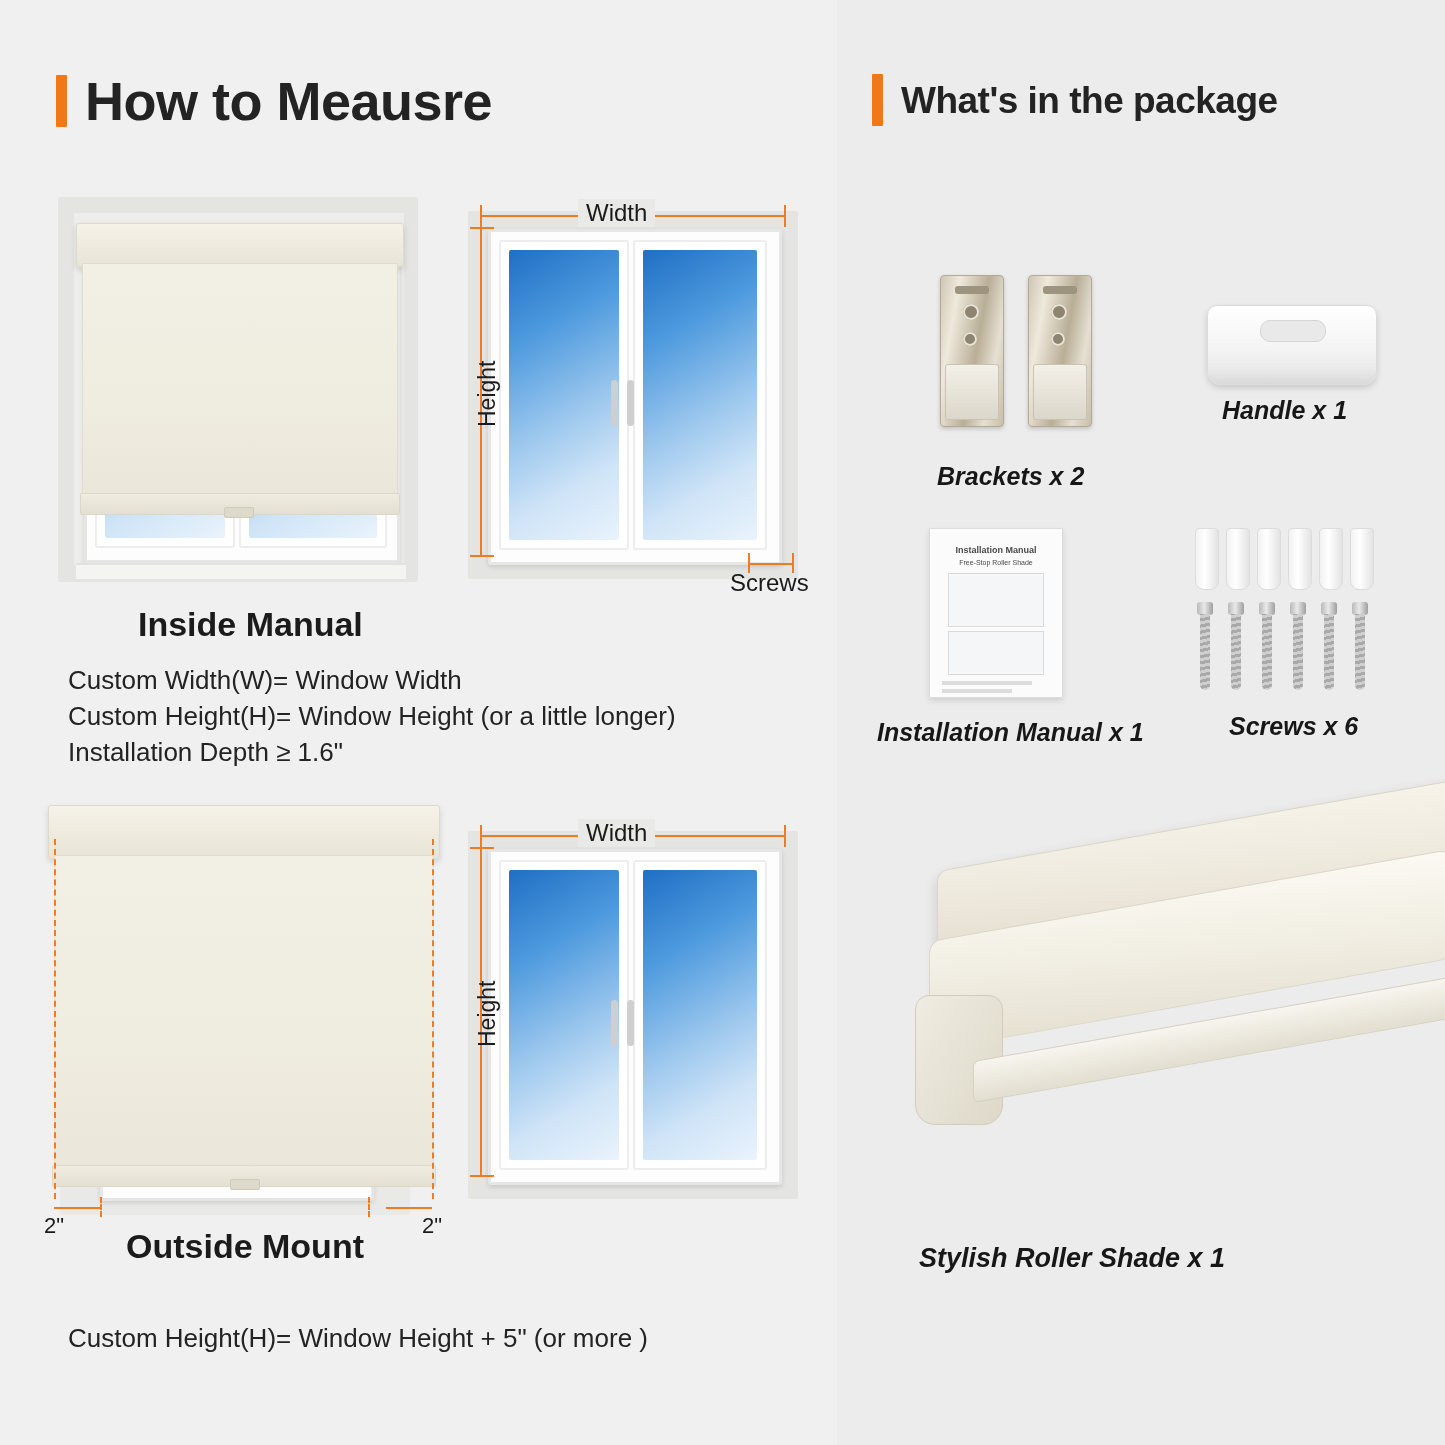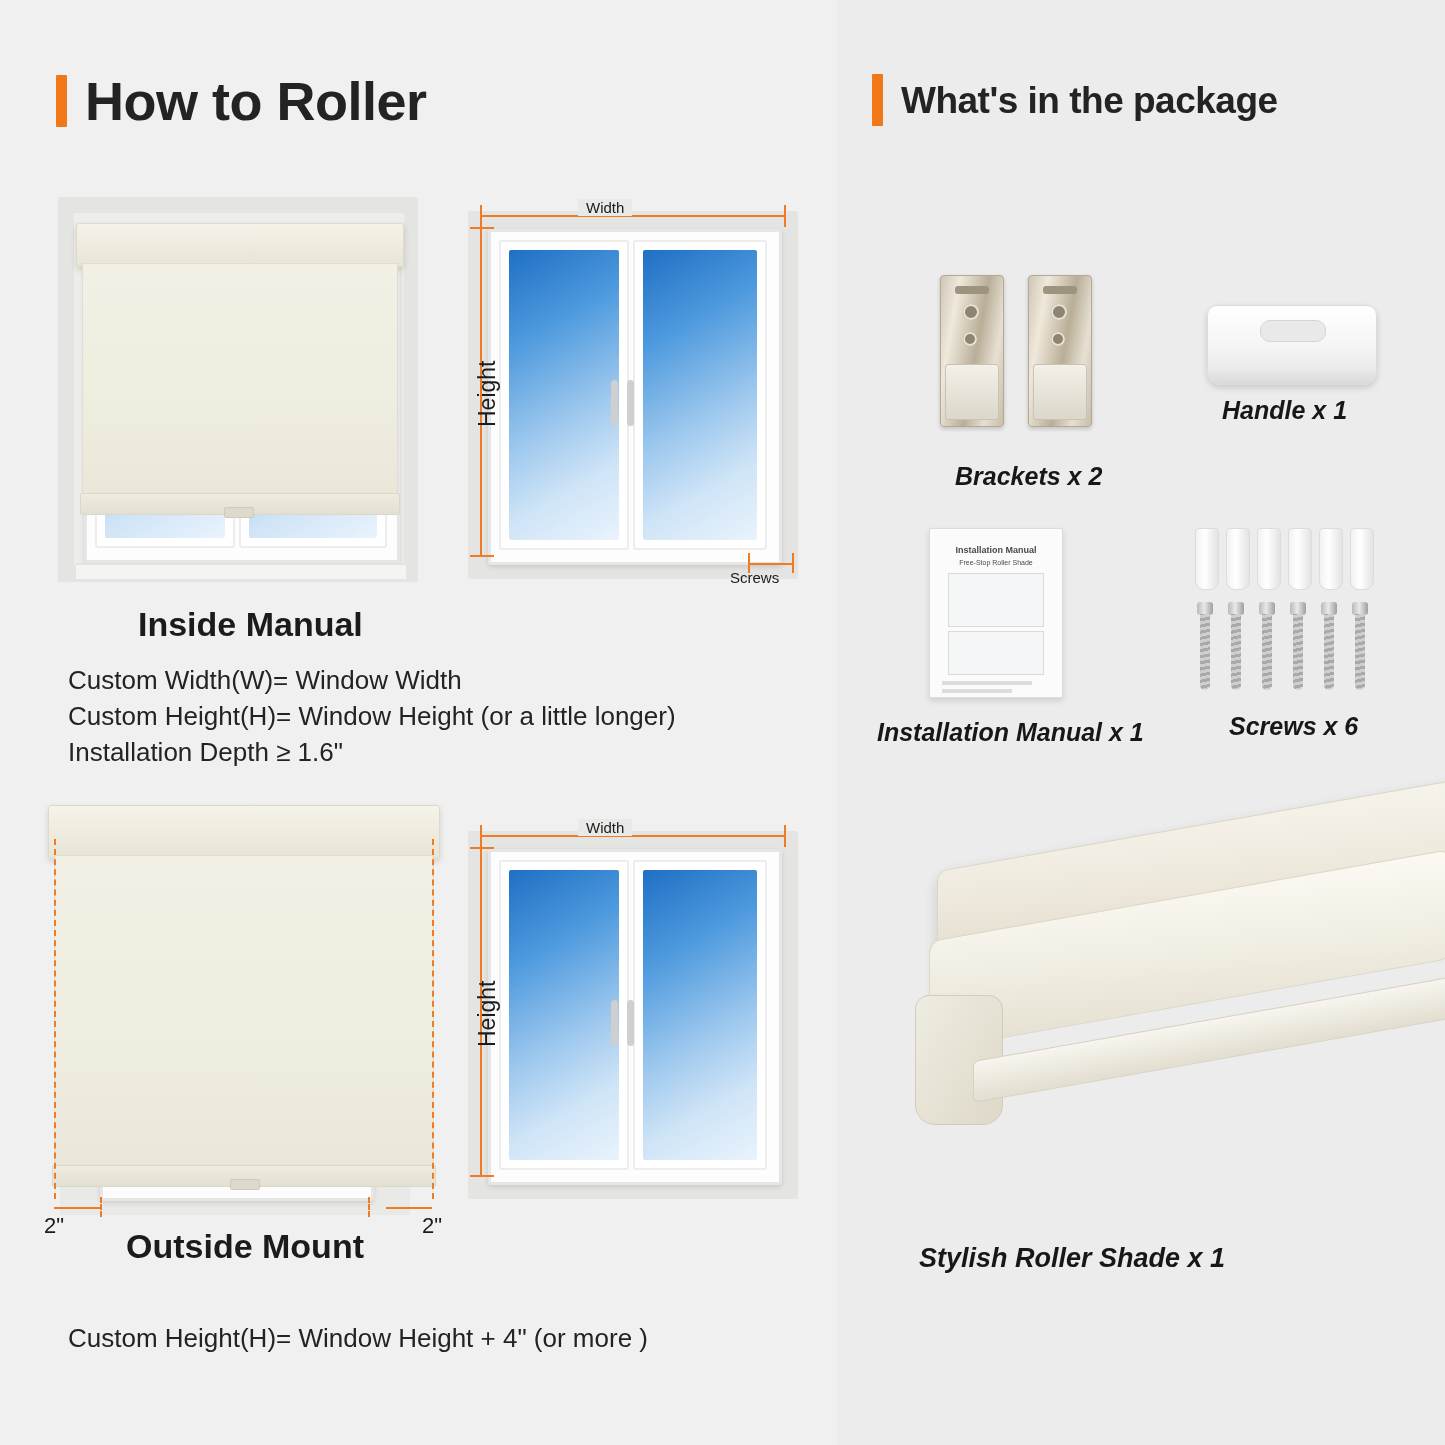--- a/index.html
+++ b/index.html
@@ -46,21 +46,21 @@
                 border:1px solid #dcd8c9;border-radius:2px;}
   .pulltab{position:absolute;width:28px;height:9px;background:#dedacb;border:1px solid #cfcbbb;border-radius:2px;}
 
   
   .guide{position:absolute;background:#ef7c22;}
   .guide-v{width:2px;}
   .guide-h{height:2px;}
   .tick{position:absolute;background:#ef7c22;}
   .dash-v{position:absolute;width:0;border-left:2px dashed #ef7c22;}
 
-  .lbl{position:absolute;font-size:15px;color:#1b1b1b;background:transparent;}
+  .lbl{position:absolute;font-size:24px;color:#1b1b1b;background:transparent;}
   .lbl-vert{position:absolute;font-size:23px;color:#1b1b1b;transform:rotate(-90deg);transform-origin:left top;white-space:nowrap;}
 
   .mount-title{position:absolute;font-size:34px;font-weight:bold;color:#1b1b1b;}
   .spec{position:absolute;font-size:26px;color:#232323;white-space:nowrap;}
 
   
   .part{position:absolute;}
   .part-label{position:absolute;font-size:25px;font-weight:bold;font-style:italic;color:#171717;white-space:nowrap;}
 
   .bracket{position:absolute;width:62px;height:150px;
@@ -106,21 +106,21 @@
 </style>
 </head>
 <body>
 
 <div class="page">
 
   <div class="col-left">
 
     <div class="heading" id="h-measure">
       <span class="bar"></span>
-      <span class="txt">How to Roller</span>
+      <span class="txt">How to Meausre</span>
     </div>
 
     <div class="mount-block" style="left:0;top:185px;width:837px;height:600px;">
 
       <div class="scene" style="position:absolute;left:58px;top:12px;width:360px;height:385px;">
         <div class="wall" style="left:0;top:0;width:360px;height:385px;background:#e4e4e2;"></div>
         <div class="wall-shadow" style="left:16px;top:16px;width:330px;height:352px;background:#ededeb;"></div>
 
         <div class="winframe" style="left:26px;top:30px;width:310px;height:330px;">
           <div class="sash" style="left:8px;top:8px;width:136px;height:306px;">
@@ -220,21 +220,21 @@
         <div class="tick guide-v" style="left:326px;top:8px;width:2px;height:22px;"></div>
         <div class="lbl" style="left:120px;top:2px;background:#e9e9e7;padding:0 8px;">Width</div>
 
         <div class="guide guide-v" style="left:22px;top:30px;height:330px;"></div>
         <div class="tick guide-h" style="left:12px;top:30px;width:24px;height:2px;"></div>
         <div class="tick guide-h" style="left:12px;top:358px;width:24px;height:2px;"></div>
         <div class="lbl-vert" style="left:16px;top:230px;">Height</div>
       </div>
 
       <div class="mount-title" style="left:126px;top:432px;">Outside Mount</div>
-      <div class="spec" style="left:68px;top:528px;">Custom Height(H)= Window Height + 4" (or more )</div>
+      <div class="spec" style="left:68px;top:528px;">Custom Height(H)= Window Height + 5" (or more )</div>
     </div>
   </div>
 
   <div class="divider"></div>
 
   <div class="col-right">
 
     <div class="heading" id="h-package" style="left:35px;">
       <span class="bar"></span>
       <span class="txt">What's in the package</span>
@@ -247,21 +247,21 @@
         <div class="hole" style="left:22px;top:56px;width:14px;height:14px;"></div>
         <div class="lower"></div>
       </div>
       <div class="bracket" style="left:96px;top:0;">
         <div class="slot" style="left:14px;top:10px;width:34px;height:8px;"></div>
         <div class="hole" style="left:22px;top:28px;width:16px;height:16px;"></div>
         <div class="hole" style="left:22px;top:56px;width:14px;height:14px;"></div>
         <div class="lower"></div>
       </div>
     </div>
-    <div class="part-label" style="left:118px;top:462px;">Brackets x 2</div>
+    <div class="part-label" style="left:100px;top:462px;">Brackets x 2</div>
 
     <div class="handle-part" style="left:370px;top:305px;">
       <div class="grip"></div>
       <div class="lip"></div>
     </div>
     <div class="part-label" style="left:385px;top:396px;">Handle x 1</div>
 
     <div class="manual" style="left:92px;top:528px;">
       <div class="mcap" style="top:16px;font-weight:bold;font-size:9px;">Installation Manual</div>
       <div class="mcap" style="top:30px;font-size:7px;">Free-Stop Roller Shade</div>

